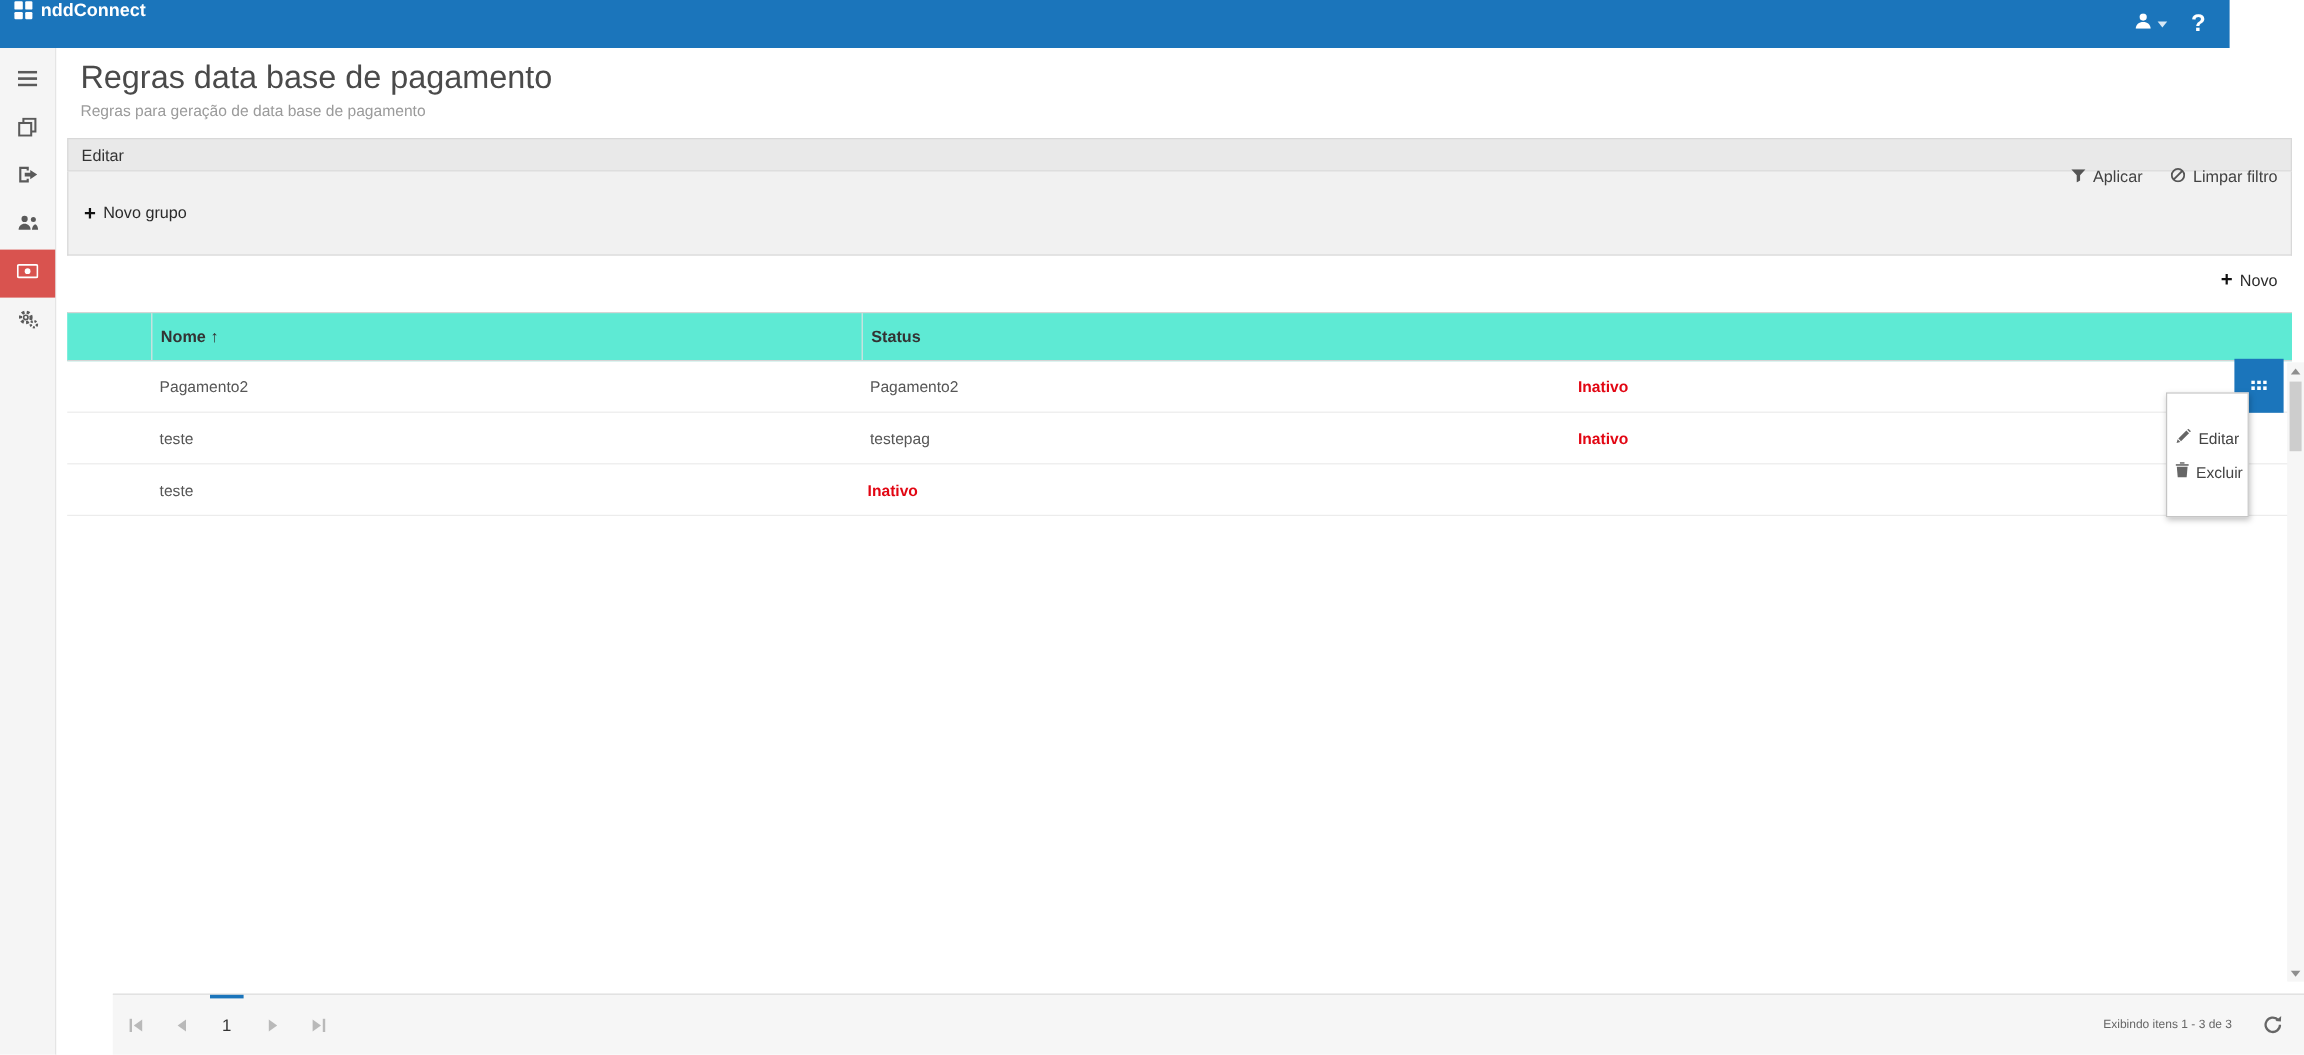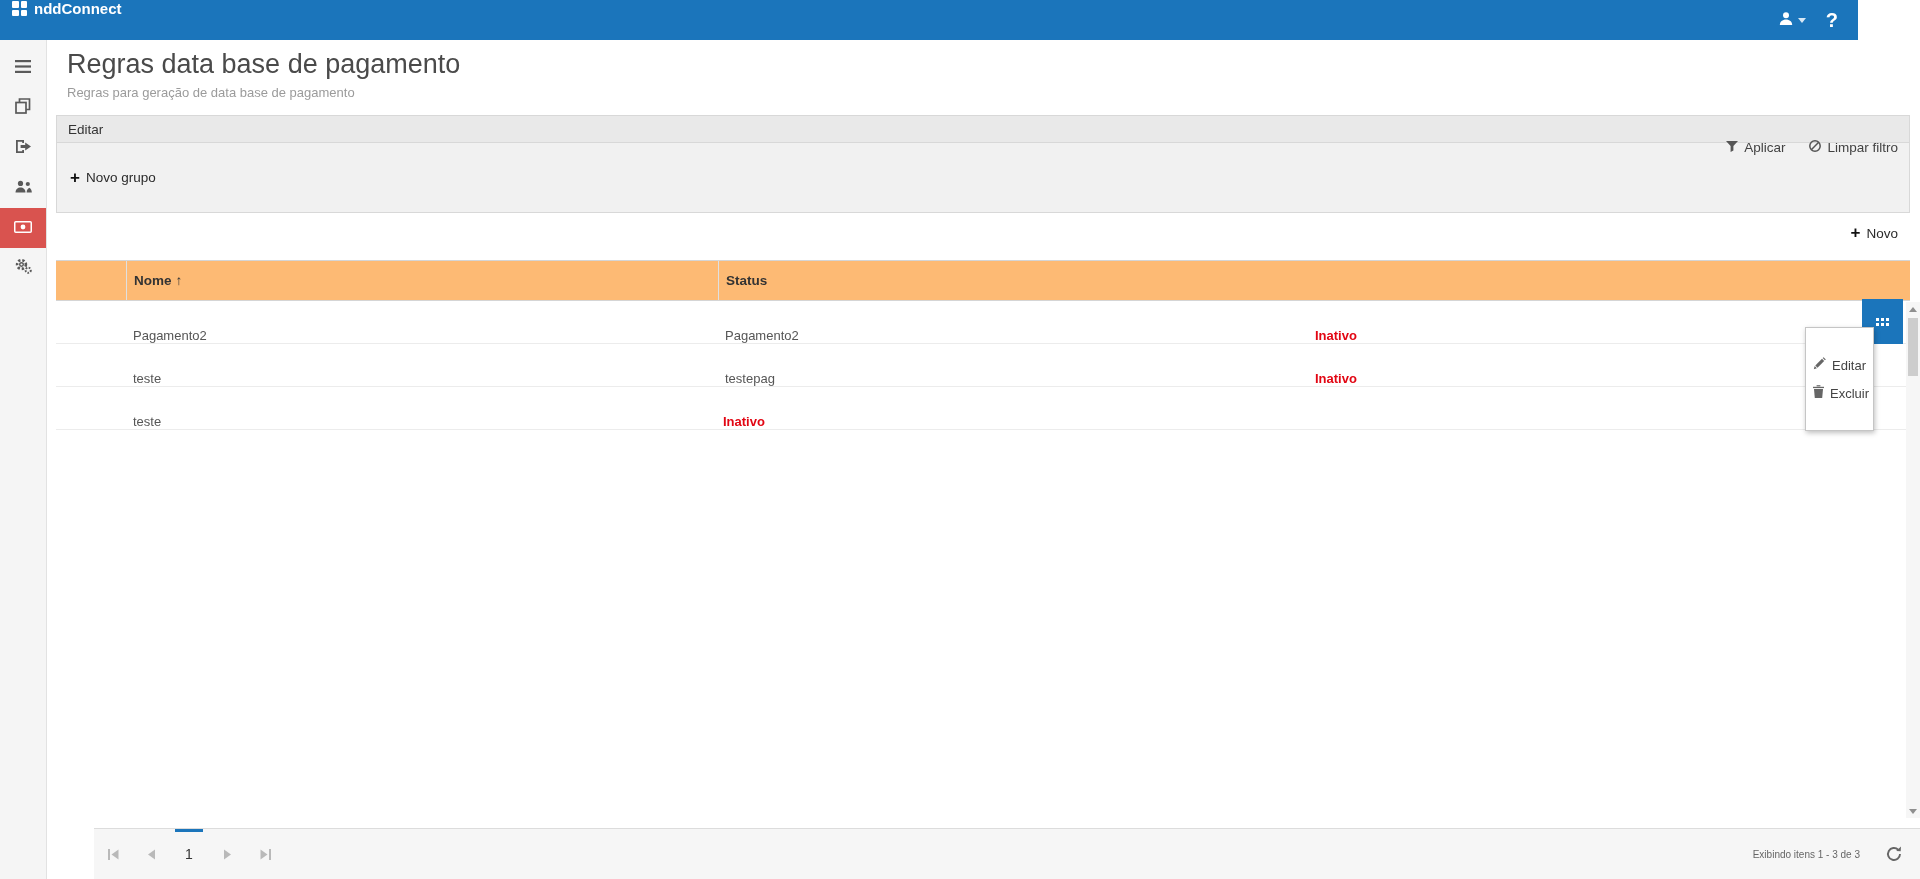--- a/index.html
+++ b/index.html
@@ -54,31 +54,31 @@
   .btn-plain { display: flex; align-items: center; gap: 6px; font-size: 13.5px; color: #2b2b2b; cursor: pointer; }
   .plus-glyph { font-weight: bold; font-size: 17px; color: #111; line-height: 14px; }
 
   .toolbar { display: flex; justify-content: flex-end; padding: 8px 22px 0 0; height: 32px; align-items: center; }
 
   
   .grid { margin: 15px 10px 0 9px; position: relative; }
   .grid-header {
     display: flex; height: 41px; align-items: center;
     border-top: 1px solid #d5d5d5; border-bottom: 1px solid #d5d5d5;
-    font-size: 13.5px; font-weight: bold; color: #333; background: #fdba74;
+    font-size: 13.5px; font-weight: bold; color: #333; background: #5eead4;
   }
   .hcell { height: 100%; display: flex; align-items: center; padding-left: 7px; }
   .hcell.bordered { border-left: 1px solid #e0e0e0; }
   .col-0 { width: 70px; flex: none; }
   .col-1 { width: 592px; flex: none; }
   .col-2 { width: 590px; flex: none; }
   .col-3 { flex: 1; }
   .sort-arrow { margin-left: 4px; font-weight: bold; color: #333; }
   .grid-row {
-    display: flex; height: 43px; align-items: flex-end;
+    display: flex; height: 43px; align-items: center;
     border-bottom: 1px solid #ececec; font-size: 13px; color: #565656;
   }
   .cell { padding-left: 7px; }
   .status { color: var(--status_inactive, #e20613); font-weight: bold; }
 
   
   .row-action-btn {
     position: absolute; left: 1862px; top: 299px; width: 41px; height: 45px;
     background: var(--accent, #1b75bb); display: flex; align-items: center; justify-content: center;
     cursor: pointer; z-index: 5;

